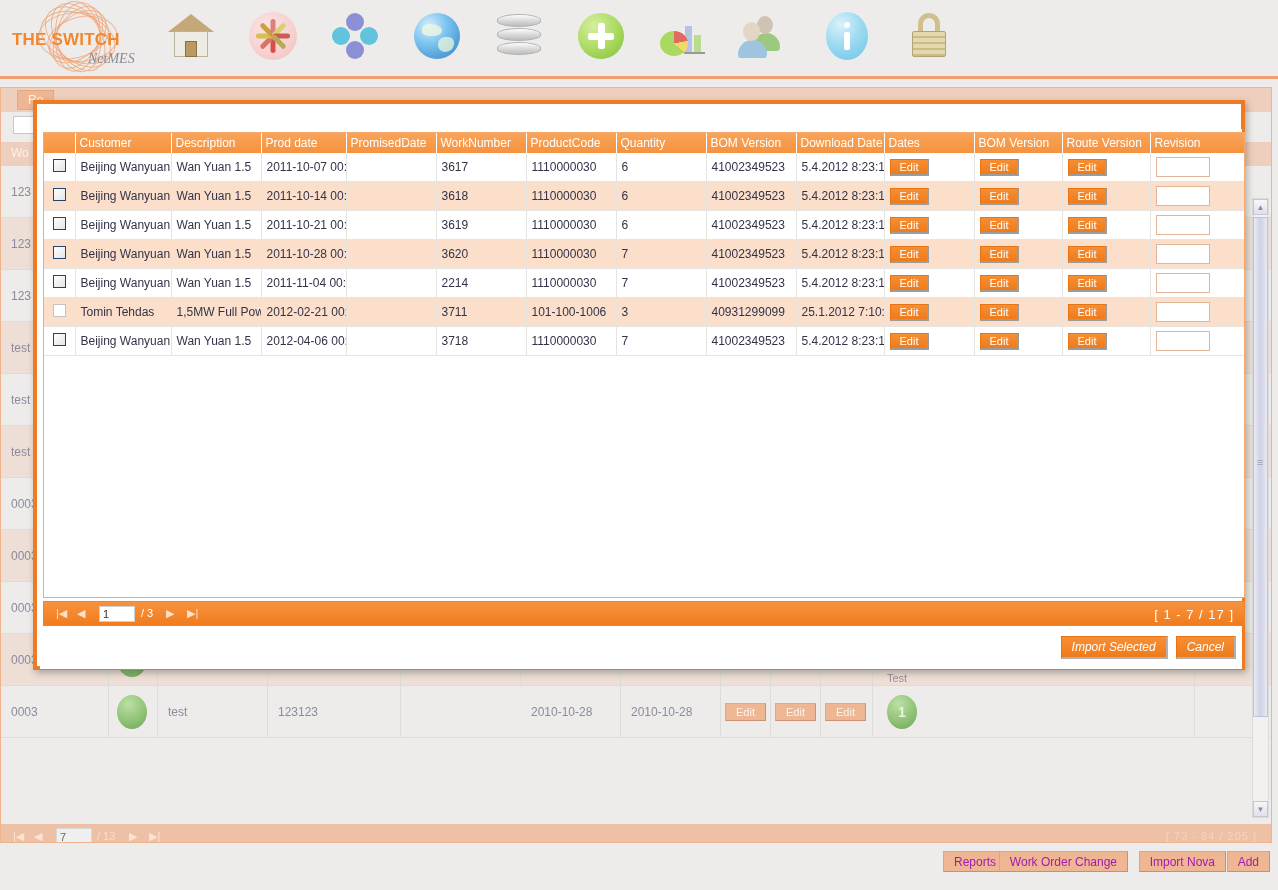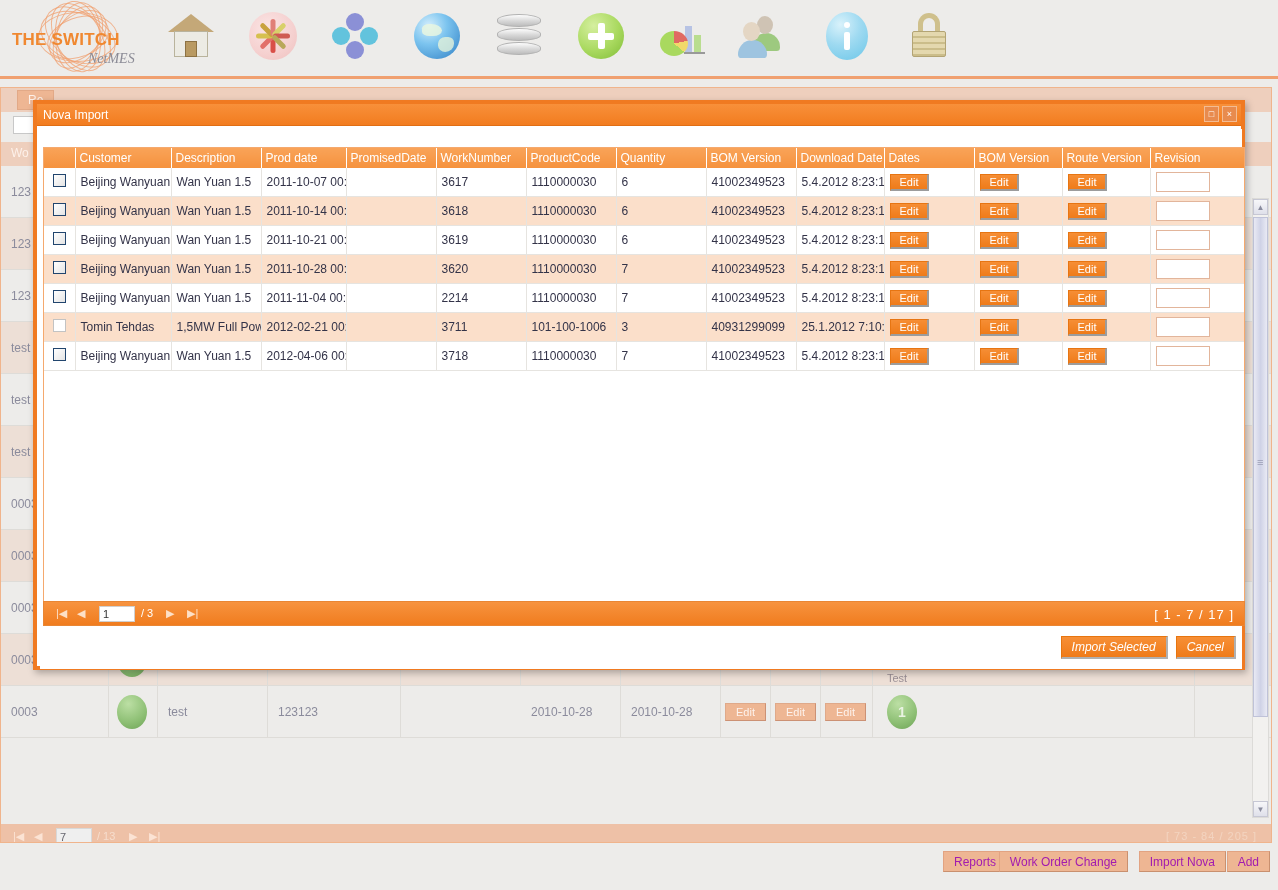--- a/index.html
+++ b/index.html
@@ -315,21 +315,21 @@
     color:#fff; font-size:9px;
     display:flex; align-items:center; justify-content:center;
     cursor:pointer;
   }
   .modal-inner {
     position:absolute; left:3px; top:25px;
     width:1202px; height:540px;
     background:#fff;
   }
   .grid-wrap {
-    position:absolute; left:3px; top:18px;
+    position:absolute; left:3px; top:3px;
     width:1202px; height:466px;
     border:1px solid #f5a96e;
     overflow:hidden;
     background:#fff;
   }
   table.grid {
     border-collapse:collapse;
     width:1200px;
     table-layout:fixed;
   }
@@ -654,27 +654,20 @@
 </div>
 
 <div class="page-footer">
   <div class="foot-btn" style="right:271px">Reports</div>
   <div class="foot-btn" style="right:150px">Work Order Change</div>
   <div class="foot-btn" style="right:52px">Import Nova</div>
   <div class="foot-btn" style="right:8px">Add</div>
 </div>
 
 <div class="modal">
-  <div class="modal-title">
-    <span class="t">Nova Import</span>
-    <span class="win-btns">
-      <span class="win-btn">□</span>
-      <span class="win-btn">×</span>
-    </span>
-  </div>
 
   <div class="modal-inner">
     <div class="grid-wrap">
       <table class="grid">
         <colgroup>
           <col style="width:31px">
             <col style="width:96px">
             <col style="width:90px">
             <col style="width:85px">
           <col style="width:90px">

